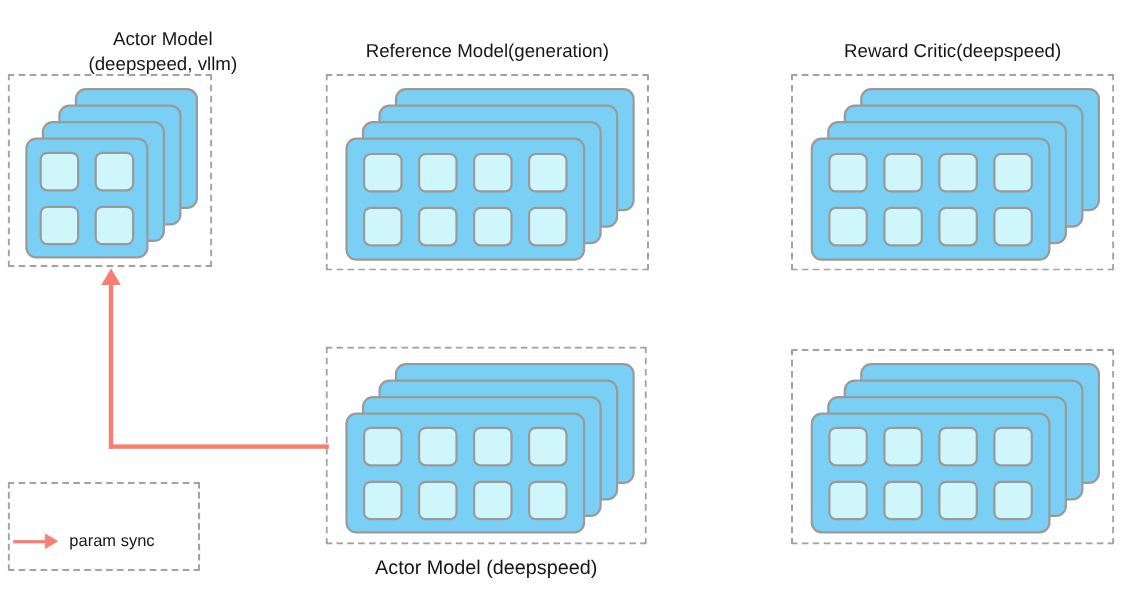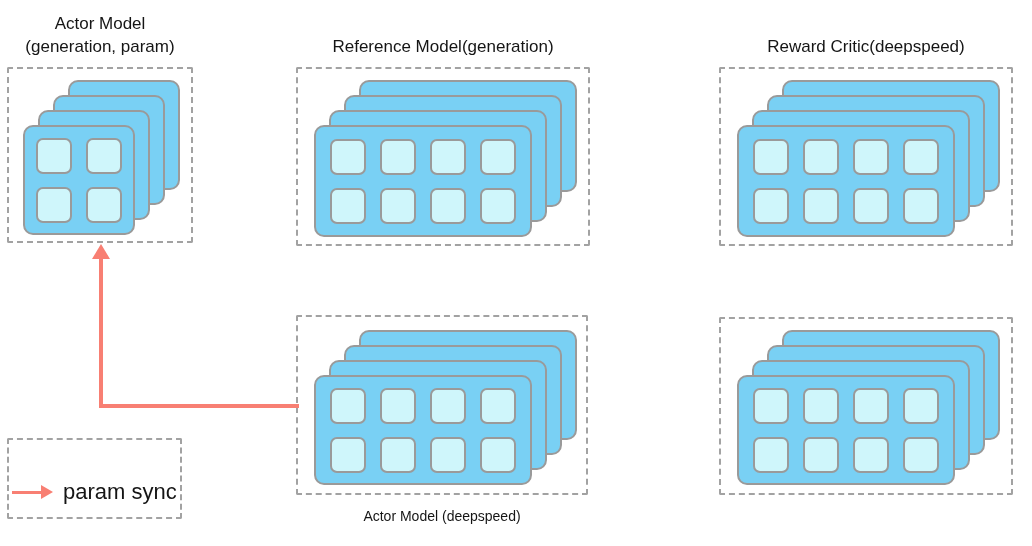--- a/index.html
+++ b/index.html
@@ -42,31 +42,31 @@
     border: 2px solid var(--border, #9a9a9a);
     border-radius: 7px;
   }
   .node-label {
     position: absolute;
     text-align: center;
     font-size: 17px;
     line-height: 23px;
     white-space: nowrap;
   }
-  .node-label.bottom { font-size: 14px; }
+  .node-label.bottom { font-size: 18px; }
   .title-line { text-align: center; }
   
   .box-vllm      { left: 7px;   top: 67px;  width: 186px; height: 176px; }
   .box-reference { left: 296px; top: 67px;  width: 294px; height: 179px; }
   .box-reward    { left: 719px; top: 67px;  width: 294px; height: 179px; }
   .box-actor-ds  { left: 296px; top: 315px; width: 292px; height: 180px; }
   .box-critic    { left: 719px; top: 317px; width: 294px; height: 178px; }
   .box-legend    { left: 7px;   top: 438px; width: 175px; height: 81px; }
   
-  .label-vllm      { left: 0;   top: 12px;   width: 200px; }
+  .label-vllm      { left: 0;   top: 24px;   width: 200px; padding-left: 48px; }
   .label-reference { left: 296px; top: 35px; width: 294px; }
   .label-reward    { left: 719px; top: 35px; width: 294px; }
   .label-actor-ds  { left: 296px; top: 505px; width: 292px; }
   .label-critic    { left: 719px; top: 505px; width: 294px; }
   
   .arrow-seg { position: absolute; background: var(--arrow, #f87f73); }
   .arrow-v { left: 99px; top: 257px; width: 4px; height: 151px; }
   .arrow-h { left: 99px; top: 404px; width: 200px; height: 4px; }
   .arrow-head-up {
     position: absolute;
@@ -85,30 +85,30 @@
     gap: 10px;
   }
   .legend-arrow { display: flex; align-items: center; }
   .legend-line { width: 29px; height: 3px; background: var(--arrow, #f87f73); }
   .legend-head {
     width: 0; height: 0;
     border-top: 7px solid transparent;
     border-bottom: 7px solid transparent;
     border-left: 12px solid var(--arrow, #f87f73);
   }
-  .legend-label { font-size: 22px; line-height: 22px; }
+  .legend-label { font-size: 15px; line-height: 22px; }
 </style>
 </head>
 <body>
 
 <div class="canvas">
 
   <div class="node-label label-vllm">
     <div class="title-line">Actor Model</div>
-    <div class="title-line">(generation, param)</div>
+    <div class="title-line">(deepspeed, vllm)</div>
   </div>
   <div class="dashed-box box-vllm">
     <div class="stack">
         <div class="card" style="left: 59px; top: 11px; width: 112px; height: 110px;"></div>
         <div class="card" style="left: 44px; top: 26px; width: 112px; height: 110px;"></div>
         <div class="card" style="left: 29px; top: 41px; width: 112px; height: 110px;"></div>
         <div class="card" style="left: 14px; top: 56px; width: 112px; height: 110px;">
           <div class="grid" style="grid-template-columns: repeat(2, 36px);">
             <div class="cell"></div>
             <div class="cell"></div>

